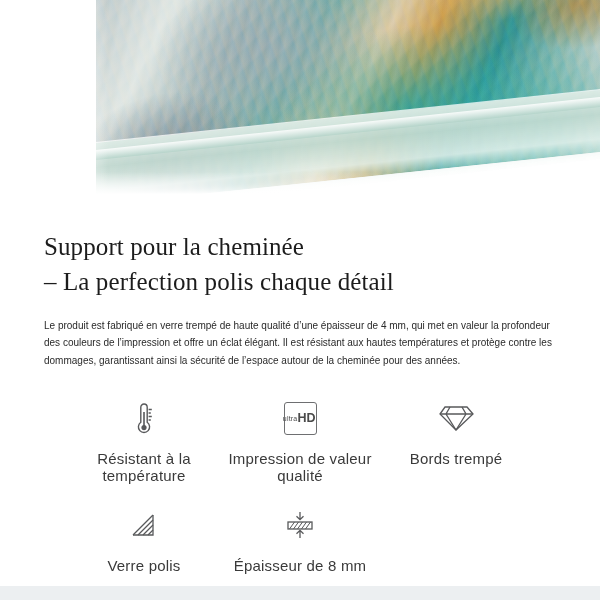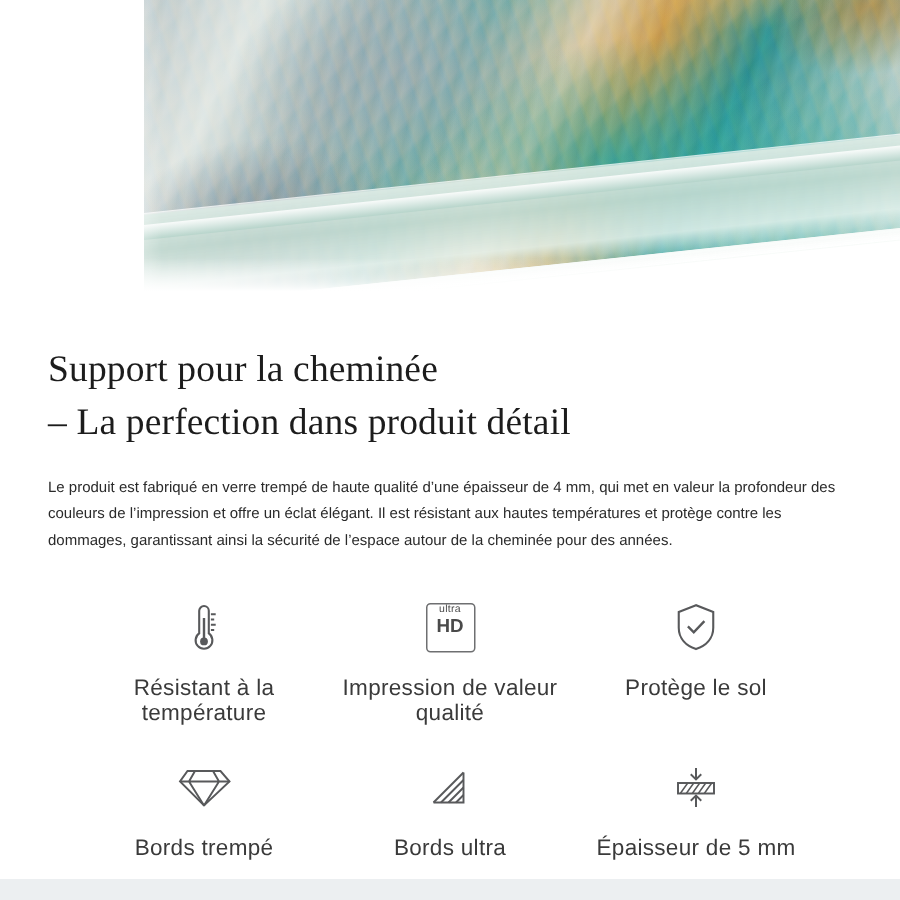--- a/index.html
+++ b/index.html
@@ -104,21 +104,21 @@
     font-size: 20px;
     line-height: 1;
     text-shadow: 0 0 6px rgba(255,255,255,0.9);
   }
   .sparkle.s1 { left: 520px; top: 168px; font-size: 26px; }
   .sparkle.s2 { left: 546px; top: 182px; font-size: 14px; }
   .sparkle.s3 { left: 500px; top: 186px; font-size: 10px; }
 
   
   .content {
-    padding: 0 32px;
+    padding: 0 44px;
     box-sizing: border-box;
   }
   .headline {
     font-family: "Liberation Serif", serif;
     font-size: 25px;
     line-height: 1.38;
     color: #1c1c1c;
     margin: 12px 0 0 0;
     font-weight: 400;
     letter-spacing: 0.1px;
@@ -161,23 +161,22 @@
     color: #3a3a3a;
     text-align: center;
     letter-spacing: 0.2px;
   }
   .badge-hd {
     width: 31px;
     height: 31px;
     border: 1.4px solid #6e6f71;
     border-radius: 3px;
     display: flex;
-    flex-direction: column;
     align-items: center;
-    justify-content: flex-start;
+    justify-content: flex-end;
     color: #4a4a4a;
     line-height: 1;
   }
   .badge-hd .t1 { font-size: 7px; letter-spacing: 0.2px; }
   .badge-hd .t2 { font-size: 12.5px; font-weight: bold; margin-top: 1px; }
   .bottom-bar {
     position: absolute;
     left: 0;
     bottom: 0;
     width: 600px;
@@ -197,21 +196,21 @@
     <div class="hero-white-left"></div>
     <div class="hero-white-bottom"></div>
     <div class="sparkle s1">✦</div>
     <div class="sparkle s2">✦</div>
     <div class="sparkle s3">✦</div>
   </div>
 
   <div class="content">
     <h1 class="headline">
       <span>Support pour la cheminée</span>
-      <span class="l2">– La perfection dans produit détail</span>
+      <span class="l2">– La perfection polis chaque détail</span>
     </h1>
 
     <p class="body-copy">Le produit est fabriqué en verre trempé de haute qualité d’une épaisseur de 4 mm, qui met en valeur la profondeur des couleurs de l’impression et offre un éclat élégant. Il est résistant aux hautes températures et protège contre les dommages, garantissant ainsi la sécurité de l’espace autour de la cheminée pour des années.</p>
 
     <div class="features">
 
       <div class="feature">
         <div class="ico">
           <svg width="30" height="40" viewBox="0 0 30 40" fill="none" stroke="#58595b" stroke-width="1.4">
             <path d="M15 6a3.2 3.2 0 0 0-3.2 3.2v15.1a5.6 5.6 0 1 0 6.4 0V9.2A3.2 3.2 0 0 0 15 6z"></path>
@@ -226,29 +225,20 @@
       <div class="feature">
         <div class="ico">
           <div class="badge-hd">
             <span class="t1">ultra</span>
             <span class="t2">HD</span>
           </div>
         </div>
         <div class="cap">Impression de valeur qualité</div>
       </div>
 
-      <div class="feature">
-        <div class="ico">
-          <svg width="34" height="38" viewBox="0 0 34 38" fill="none" stroke="#58595b" stroke-width="1.4">
-            <path d="M17 4.5 5.5 9v10.5c0 7.2 5 12 11.5 14.2 6.5-2.2 11.5-7 11.5-14.2V9L17 4.5z"></path>
-            <path d="M11.6 18.6l3.9 3.9 7.1-7.4" stroke-width="1.6"></path>
-          </svg>
-        </div>
-        <div class="cap">Protège le sol</div>
-      </div>
 
       <div class="feature">
         <div class="ico">
           <svg width="38" height="34" viewBox="0 0 38 34" fill="none" stroke="#58595b" stroke-width="1.3">
             <path d="M8 6h22l6 7-17 16L3 13 8 6z"></path>
             <path d="M3 13h33M13 6l-4 7 10 16M25 6l4 7-10 16"></path>
           </svg>
         </div>
         <div class="cap">Bords trempé</div>
       </div>
@@ -256,32 +246,32 @@
       <div class="feature">
         <div class="ico">
           <svg width="34" height="32" viewBox="0 0 34 32" fill="none" stroke="#58595b" stroke-width="1.3">
             <path d="M6 26 26 6"></path>
             <path d="M11 26 26 11"></path>
             <path d="M16 26 26 16"></path>
             <path d="M21 26 26 21"></path>
             <path d="M6 26h20V6" stroke-width="1.3"></path>
           </svg>
         </div>
-        <div class="cap">Bords ultra</div>
+        <div class="cap">Verre polis</div>
       </div>
 
       <div class="feature">
         <div class="ico">
           <svg width="38" height="34" viewBox="0 0 38 34" fill="none" stroke="#58595b" stroke-width="1.3">
             <path d="M19 4v7M15.5 8.2 19 11.6 22.5 8.2"></path>
             <rect x="7" y="14" width="24" height="7"></rect>
             <path d="M8.5 21l5-7M12.5 21l5-7M16.5 21l5-7M20.5 21l5-7M24.5 21l5-7" stroke-width="1"></path>
             <path d="M19 30v-7M15.5 25.8 19 22.4l3.5 3.4"></path>
           </svg>
         </div>
-        <div class="cap">Épaisseur de 5 mm</div>
+        <div class="cap">Épaisseur de 8 mm</div>
       </div>
 
     </div>
   </div>
 
   <div class="bottom-bar"></div>
 </div>
 
 </body></html>

